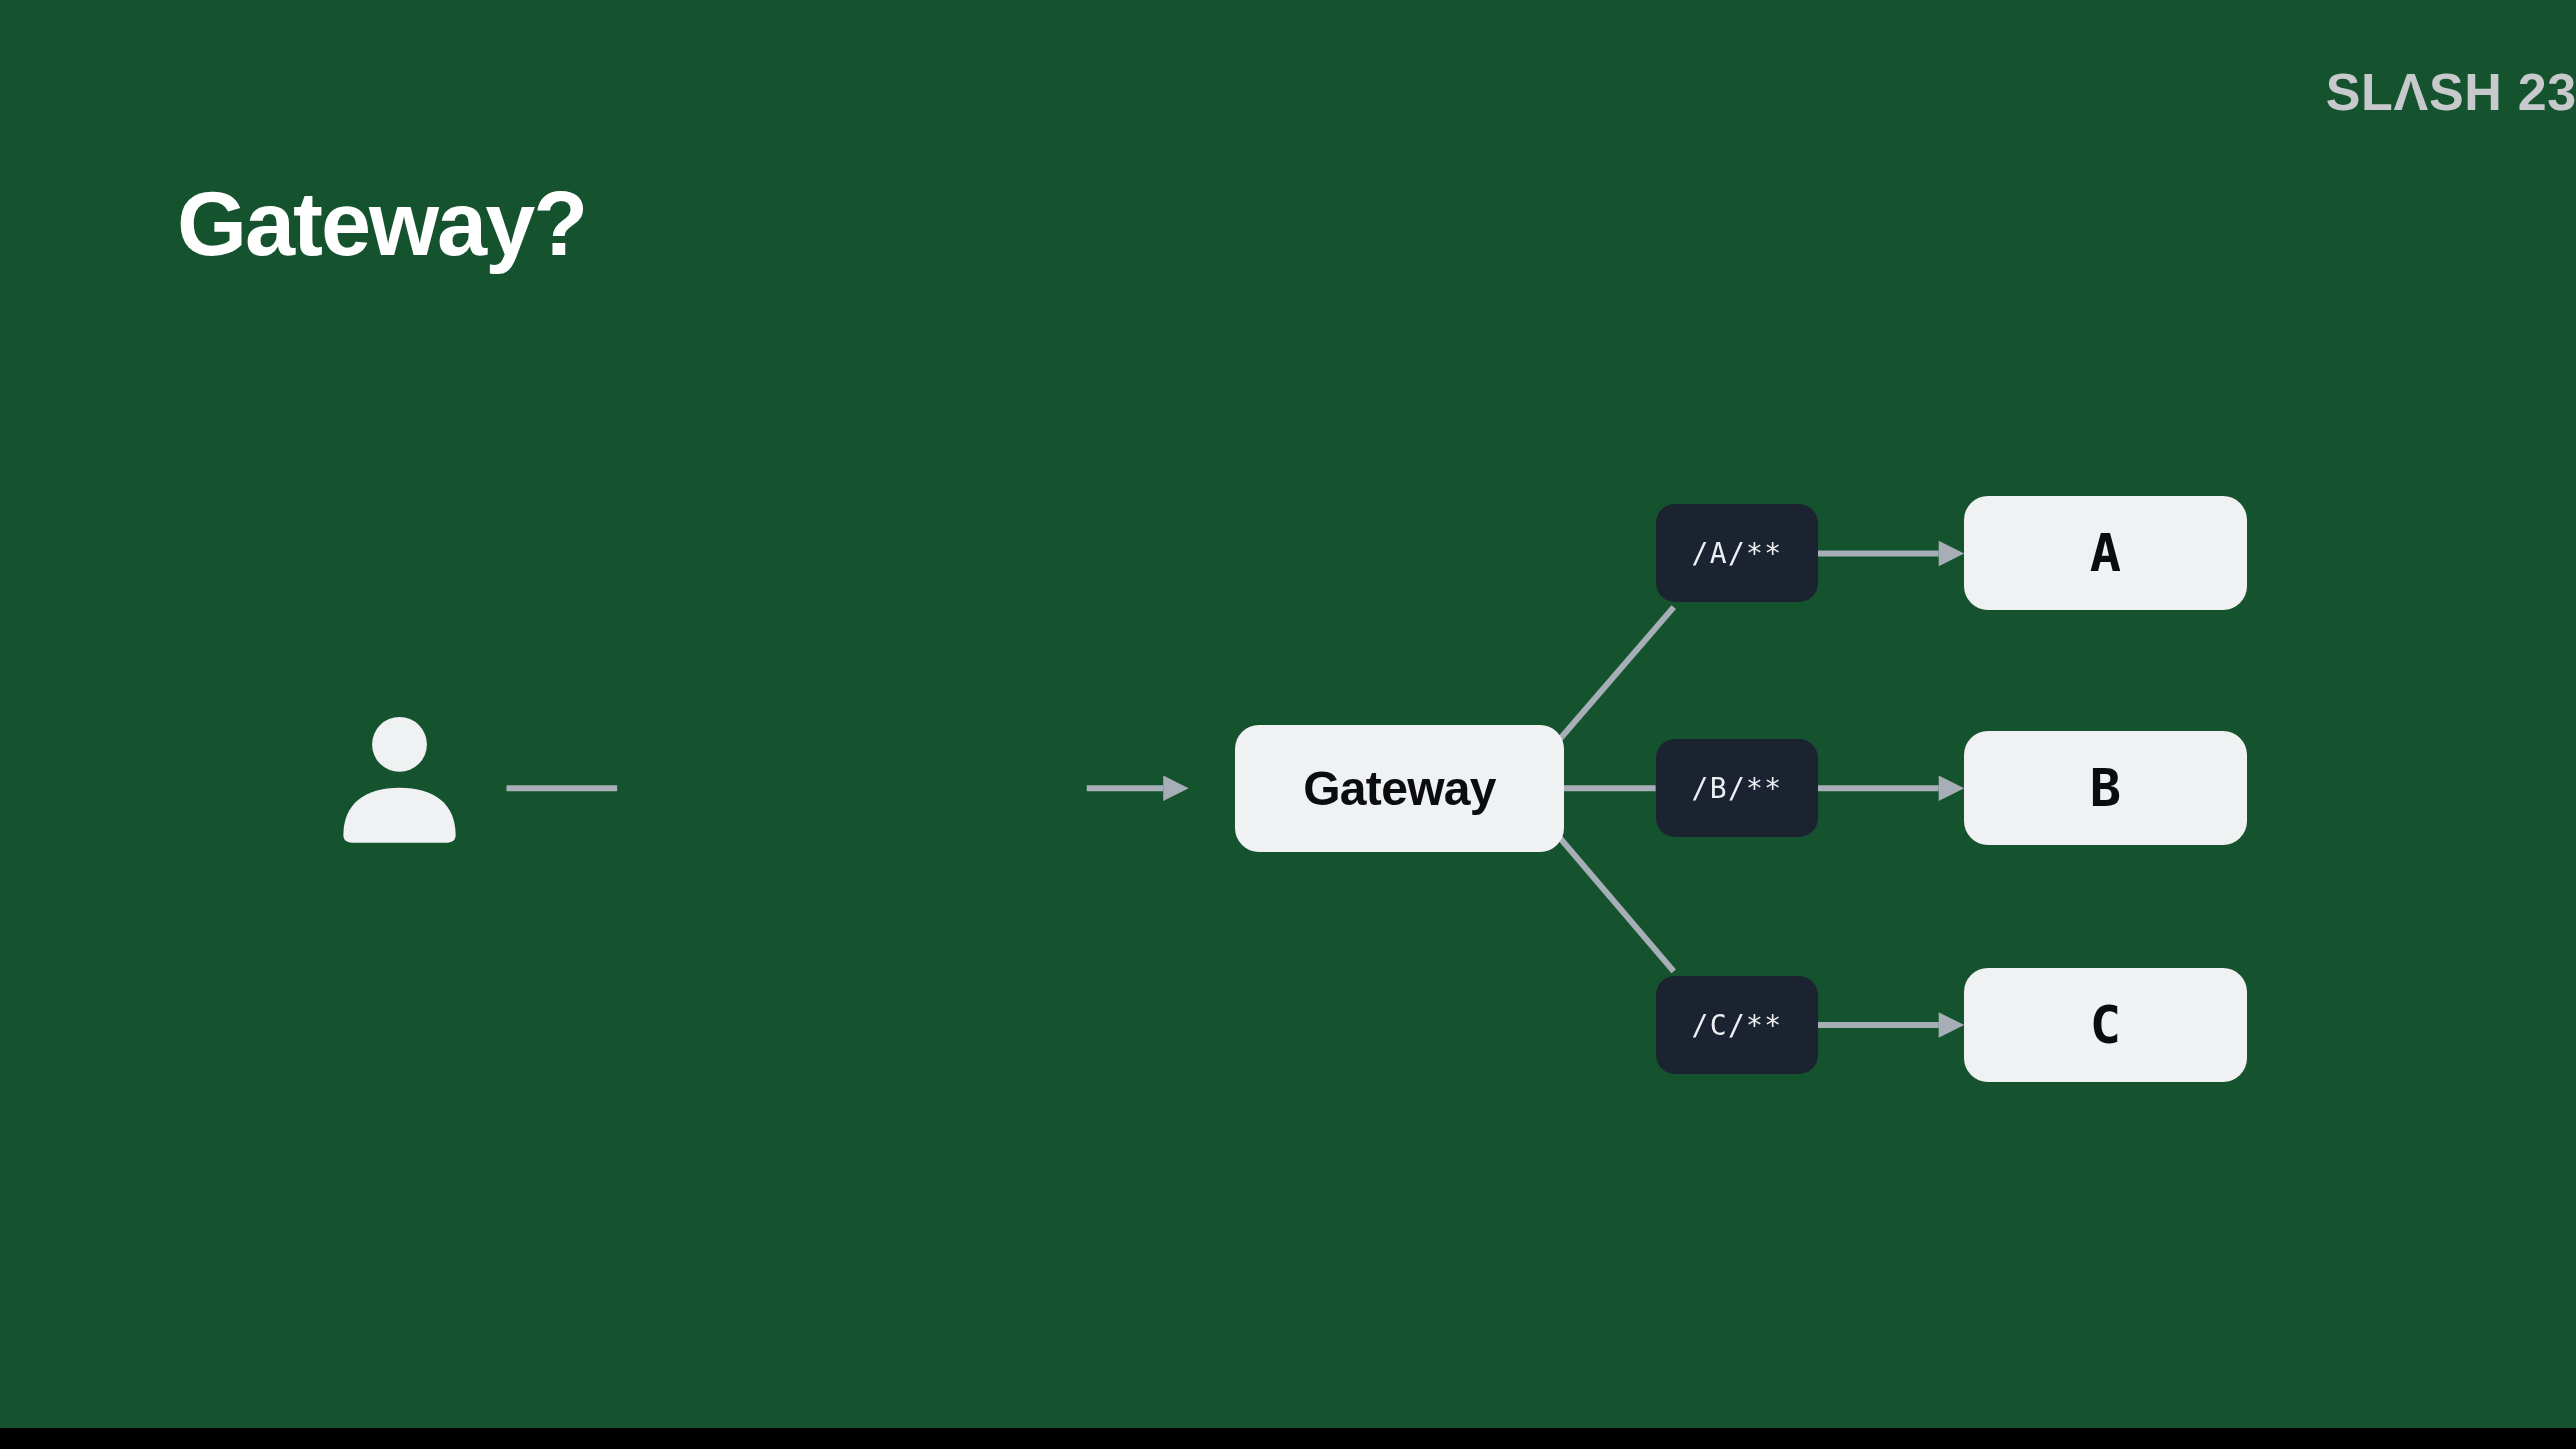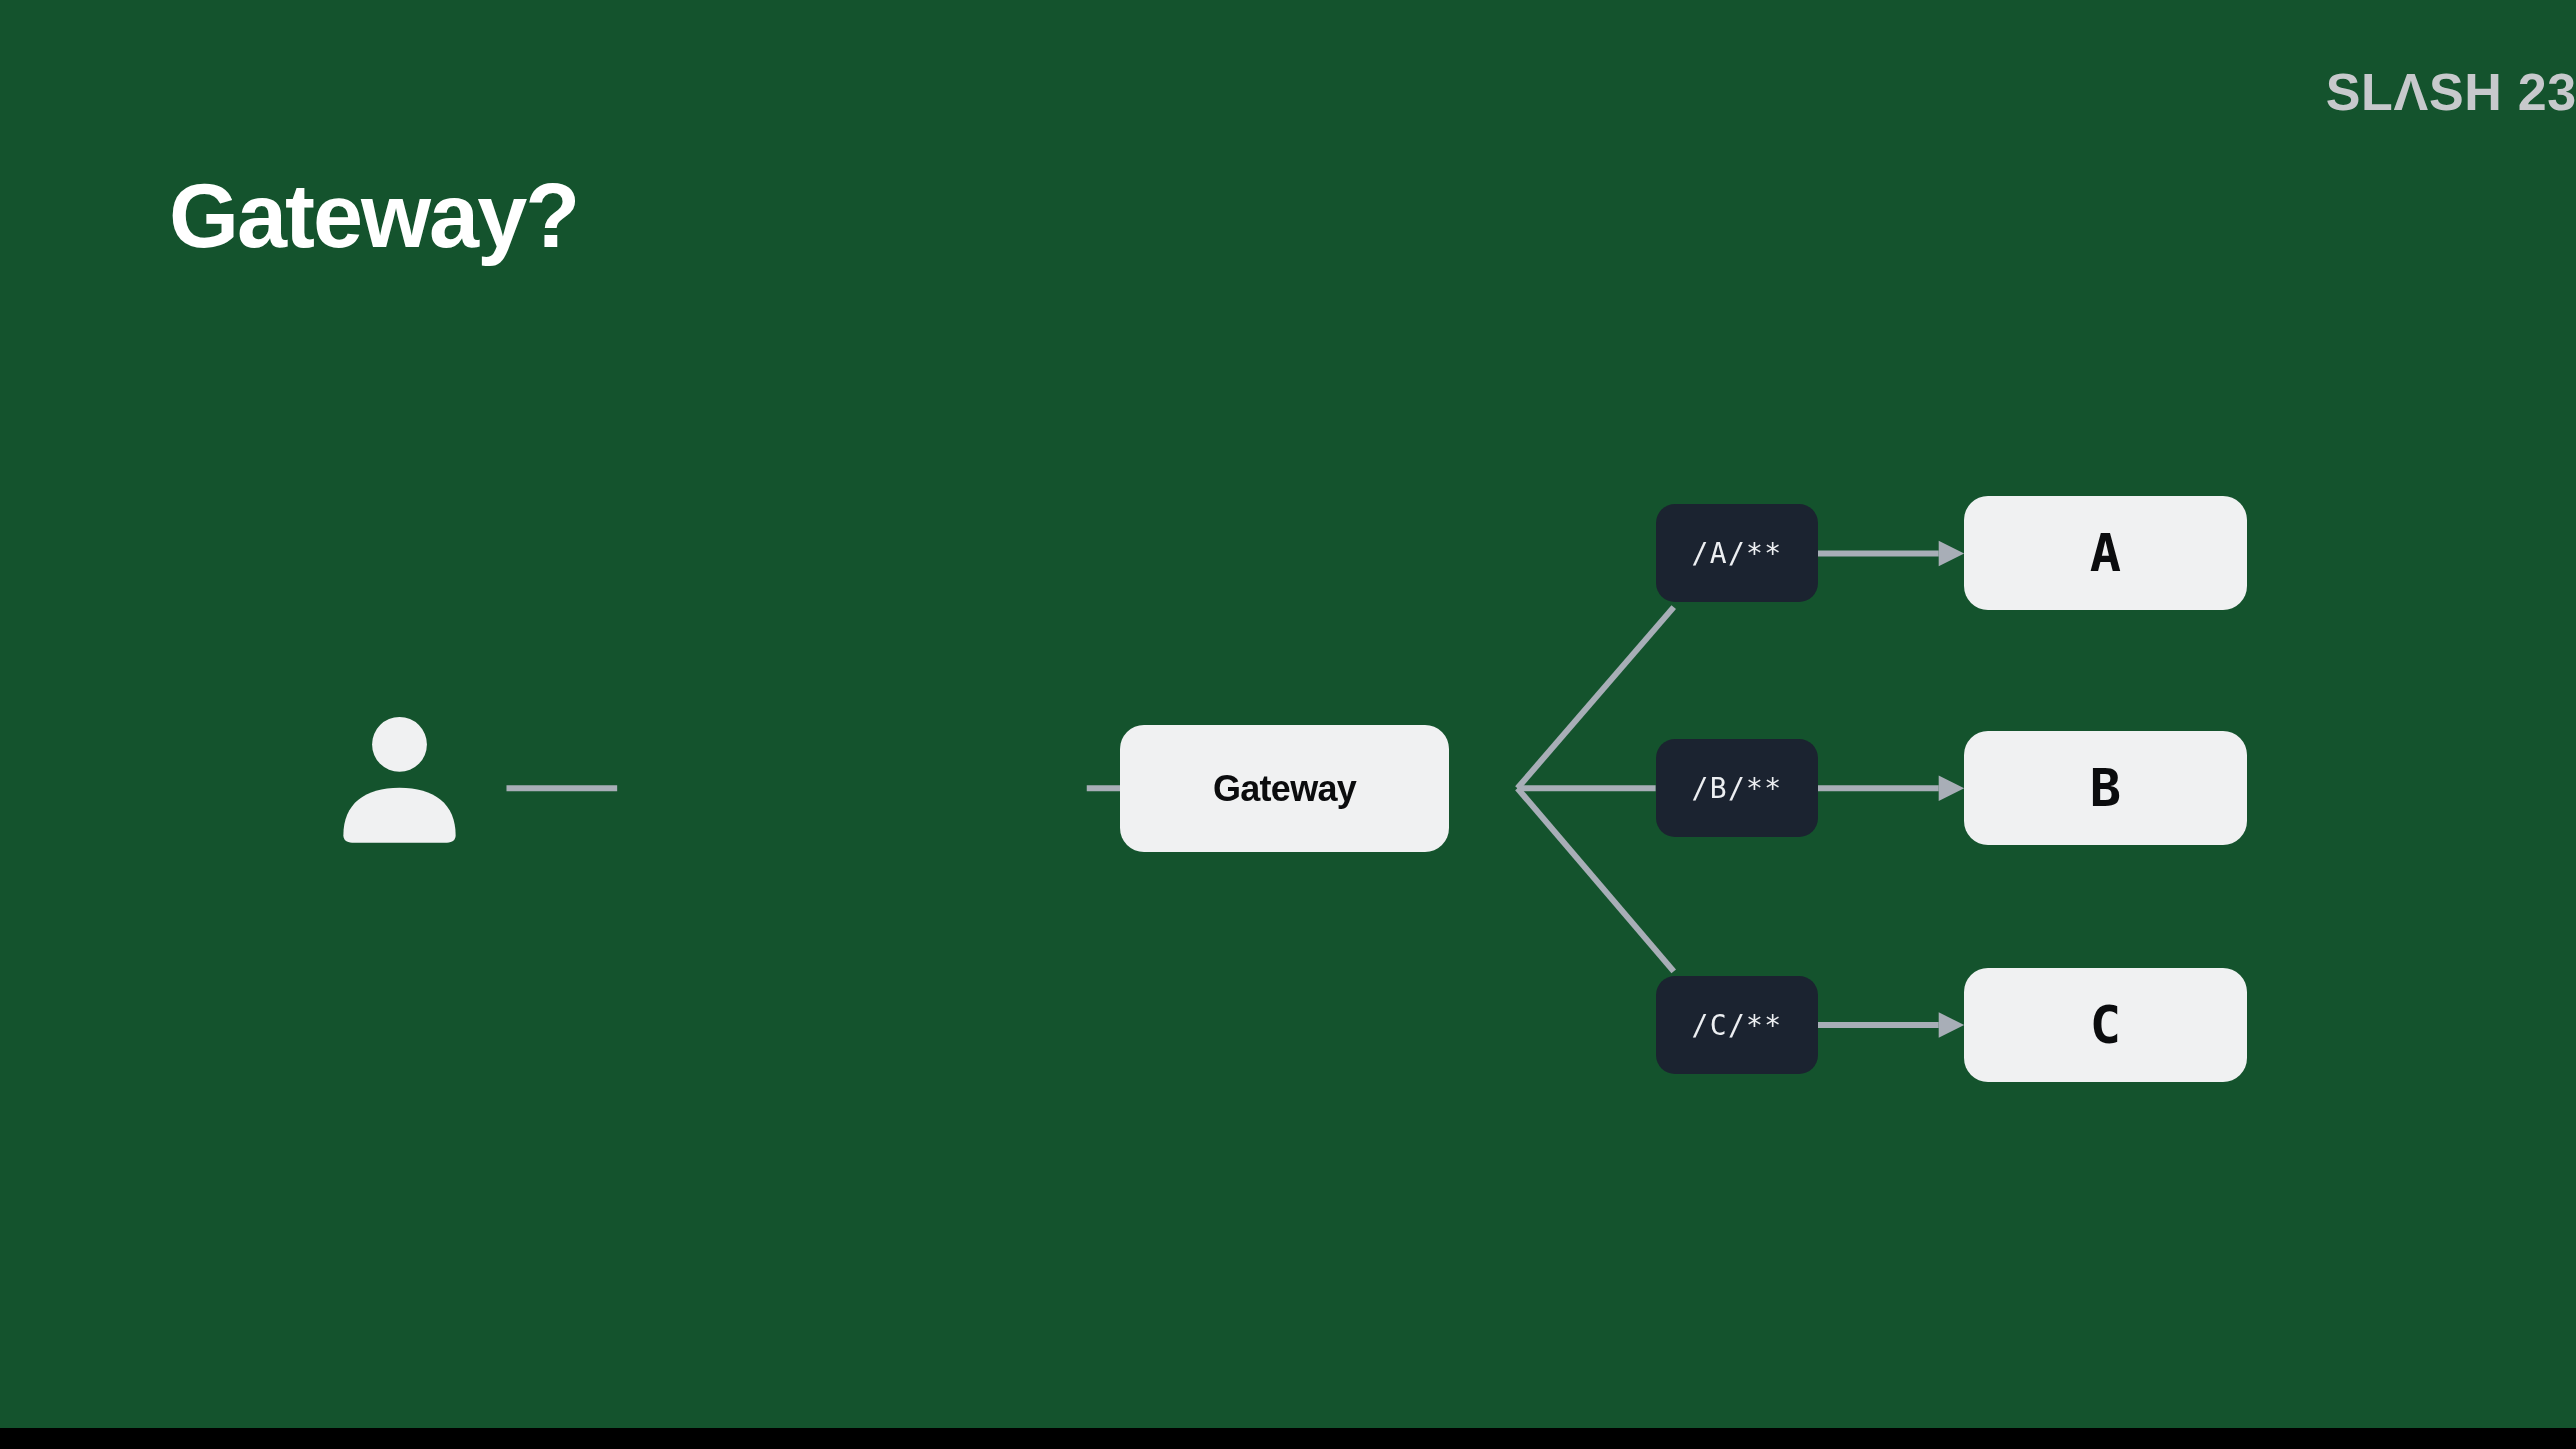--- a/index.html
+++ b/index.html
@@ -41,22 +41,22 @@
   }
   .node.light{
     background:#f0f1f2;border-radius:24px;
     color:#0b0c0e;
   }
   .url-node{
     left:617px;top:738px;width:470px;height:101px;
     font-size:31px;letter-spacing:2px;
   }
   .gateway-node{
-    left:1120px;top:725px;width:329px;height:127px;
-    font-size:36px;font-weight:700;letter-spacing:-0.7px;
+    left:1235px;top:725px;width:329px;height:127px;
+    font-size:48px;font-weight:700;letter-spacing:-0.7px;
     color:#141519;
   }
   .route-node{
     left:1656px;width:162px;height:98px;border-radius:17.4px;
     font-size:28px;letter-spacing:1.3px;
   }
   .route-a{top:504px;}
   .route-b{top:739px;}
   .route-c{top:976px;}
   .service-node{
@@ -68,21 +68,21 @@
   .service-b{top:731px;}
   .service-c{top:968px;}
 </style>
 </head>
 <body>
 
 <div class="slide">
 
   <div class="logo">SLΛSH 23</div>
 
-  <h1 class="title" style="margin:4px">Gateway?</h1>
+  <h1 class="title" style="margin:12px">Gateway?</h1>
 
   <svg class="wires" viewBox="0 0 3840 2160" aria-hidden="true">
     <path class="line" d="M755 1175 H920"></path>
     <path class="line" d="M1620 1175 H1734"></path>
     <path class="head" d="M1734 1156 L1772 1175 L1734 1194 Z"></path>
     <path class="line" d="M2262 1175 L2495 905"></path>
     <path class="line" d="M2262 1175 H2468"></path>
     <path class="line" d="M2262 1175 L2495 1448"></path>
     <path class="line" d="M2709 825 H2890"></path>
     <path class="head" d="M2890 806 L2928 825 L2890 844 Z"></path>

